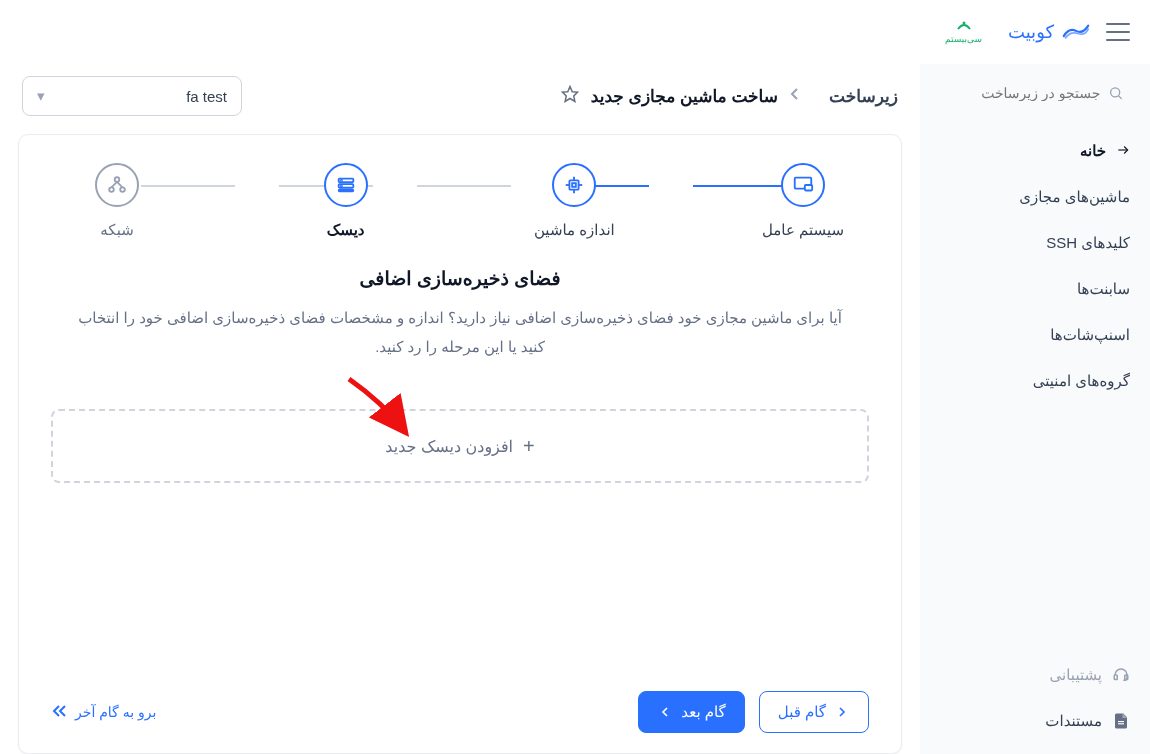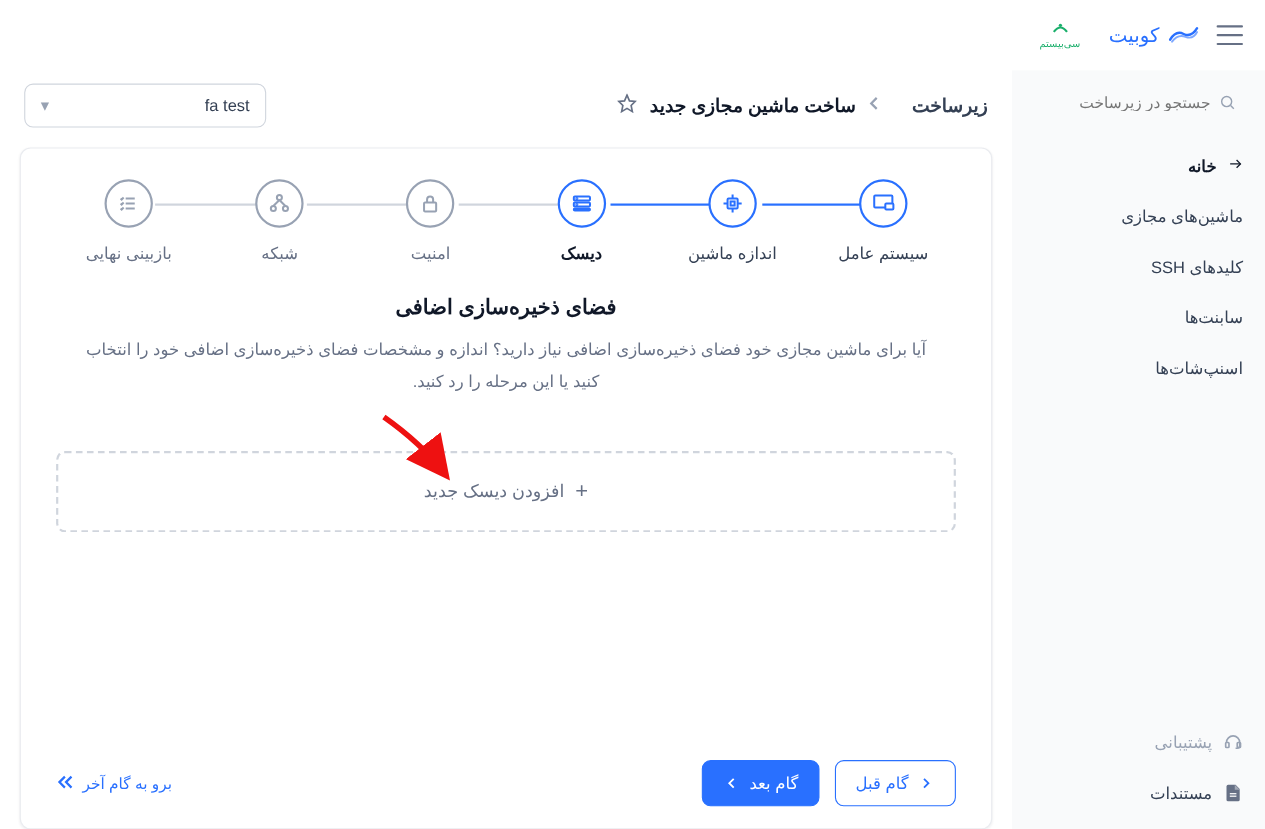--- a/index.html
+++ b/index.html
@@ -364,20 +364,23 @@
         </div>
       <div class="nav-item">
           <span>کلیدهای SSH</span>
         </div>
       <div class="nav-item">
           <span>سابنت‌ها</span>
         </div>
       <div class="nav-item">
           <span>اسنپ‌شات‌ها</span>
         </div>
+      <div class="nav-item">
+          <span>گروه‌های امنیتی</span>
+        </div>
     </nav>
     <div class="sidebar-bottom">
       <div class="nav-item">
         <svg viewBox="0 0 24 24" fill="none" stroke="currentColor" stroke-width="2">
             <path d="M4 12a8 8 0 0 1 16 0v4a3 3 0 0 1-3 3h-2"></path>
             <rect x="3" y="12" width="4" height="6" rx="1"></rect>
             <rect x="17" y="12" width="4" height="6" rx="1"></rect>
           </svg>
         <span>پشتیبانی</span>
       </div>
@@ -456,50 +459,28 @@
                 <rect x="4" y="17" width="16" height="2" rx="1"></rect>
                 <circle cx="7" cy="7" r="0.5" fill="currentColor"></circle>
                 <circle cx="7" cy="13" r="0.5" fill="currentColor"></circle>
               </svg>
             </div>
           <div class="step-label">دیسک</div>
         </div>
         <div class="step">
           <div class="step-circle">
               <svg viewBox="0 0 24 24" fill="none" stroke="currentColor" stroke-width="2">
-                <rect x="6" y="11" width="12" height="9" rx="1"></rect>
-                <path d="M9 11V8a3 3 0 0 1 6 0v3"></path>
-              </svg>
-            </div>
-          <div class="step-label">امنیت</div>
-        </div>
-        <div class="step">
-          <div class="step-circle">
-              <svg viewBox="0 0 24 24" fill="none" stroke="currentColor" stroke-width="2">
                 <circle cx="12" cy="6" r="2.5"></circle>
                 <circle cx="6" cy="17" r="2.5"></circle>
                 <circle cx="18" cy="17" r="2.5"></circle>
                 <line x1="12" y1="8.5" x2="6" y2="14.5"></line>
                 <line x1="12" y1="8.5" x2="18" y2="14.5"></line>
               </svg>
             </div>
           <div class="step-label">شبکه</div>
-        </div>
-        <div class="step">
-          <div class="step-circle">
-              <svg viewBox="0 0 24 24" fill="none" stroke="currentColor" stroke-width="2">
-                <line x1="9" y1="7" x2="18" y2="7"></line>
-                <line x1="9" y1="12" x2="18" y2="12"></line>
-                <line x1="9" y1="17" x2="18" y2="17"></line>
-                <polyline points="4 7 5 8 7 6"></polyline>
-                <polyline points="4 12 5 13 7 11"></polyline>
-                <polyline points="4 17 5 18 7 16"></polyline>
-              </svg>
-            </div>
-          <div class="step-label">بازبینی نهایی</div>
         </div>
       </div>
 
       <h2 class="section-title">فضای ذخیره‌سازی اضافی</h2>
       <p class="section-desc">آیا برای ماشین مجازی خود فضای ذخیره‌سازی اضافی نیاز دارید؟ اندازه و مشخصات فضای ذخیره‌سازی اضافی خود را انتخاب کنید یا این مرحله را رد کنید.</p>
 
       <div class="add-disk">
         <span class="plus">+</span>
         <span>افزودن دیسک جدید</span>
       </div>

